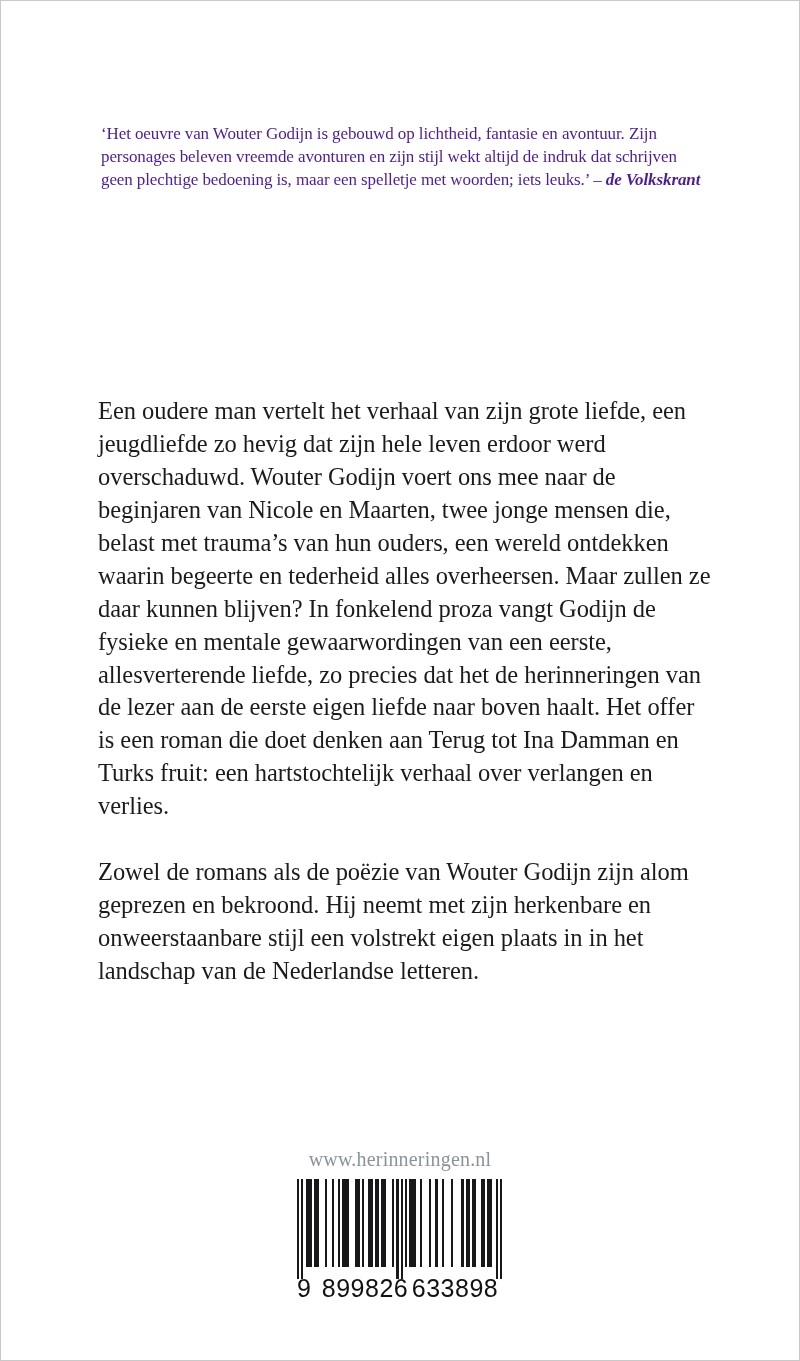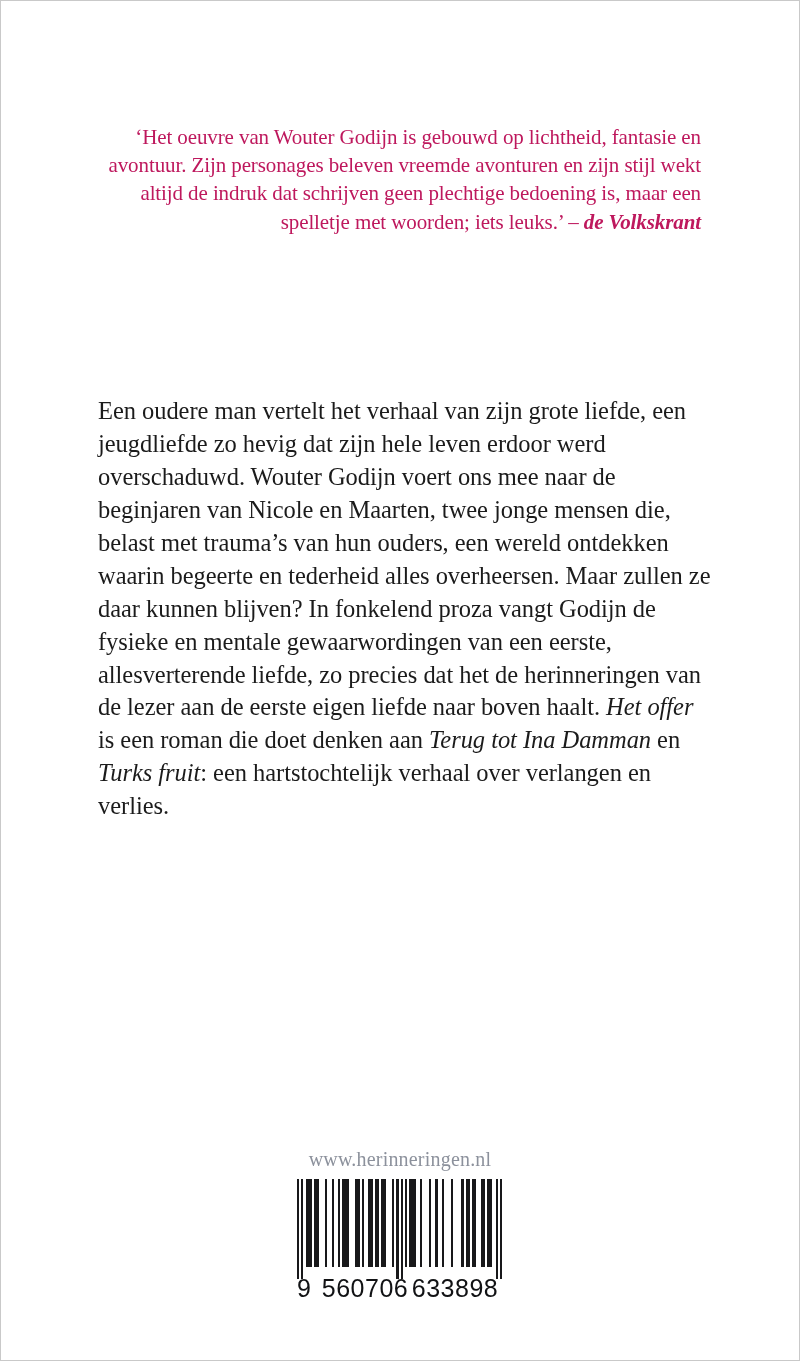--- a/index.html
+++ b/index.html
@@ -21,23 +21,23 @@
     font-family: "Liberation Serif", "DejaVu Serif", serif;
     -webkit-font-smoothing: antialiased;
   }
 
   
   .blurb {
     position: absolute;
     left: 100px;
     top: 122px;
     width: 600px;
-    text-align: right;
-    color: #be185d;
-    font-size: 21px;
+    text-align: left;
+    color: #4c1d95;
+    font-size: 17px;
     line-height: 1.345;
     letter-spacing: -0.1px;
   }
   .blurb .source {
     font-style: italic;
     font-weight: bold;
   }
 
   
   .body-copy {
@@ -50,21 +50,20 @@
     line-height: 1.345;
     letter-spacing: -0.05px;
   }
   .body-copy p {
     margin: 0;
   }
   .body-copy p + p {
     margin-top: 1.345em;
   }
   .body-copy .ital {
-    font-style: italic;
   }
 
   
   .footer {
     position: absolute;
     left: 0;
     right: 0;
     top: 1148px;
     display: flex;
     flex-direction: column;
@@ -137,20 +136,21 @@
 <body>
 
 <div class="page">
 
   <div class="blurb">
     <span>‘Het oeuvre van Wouter Godijn is gebouwd op lichtheid, fantasie en avontuur. Zijn personages beleven vreemde avonturen en zijn stijl wekt altijd de indruk dat schrijven geen plechtige bedoening is, maar een spelletje met woorden; iets leuks.’ – </span><span class="source">de Volkskrant</span>
   </div>
 
   <div class="body-copy">
     <p><span>Een oudere man vertelt het verhaal van zijn grote liefde, een jeugdliefde zo hevig dat zijn hele leven erdoor werd overschaduwd. Wouter Godijn voert ons mee naar de beginjaren van Nicole en Maarten, twee jonge mensen die, belast met trauma’s van hun ouders, een wereld ontdekken waarin begeerte en tederheid alles overheersen. Maar zullen ze daar kunnen blijven? In fonkelend proza vangt Godijn de fysieke en mentale gewaarwordingen van een eerste, allesverterende liefde, zo precies dat het de herinneringen van de lezer aan de eerste eigen liefde naar boven haalt. </span><span class="ital">Het offer</span><span> is een roman die doet denken aan </span><span class="ital">Terug tot Ina Damman</span><span> en </span><span class="ital">Turks fruit</span><span>: een hartstochtelijk verhaal over verlangen en verlies.</span></p>
+    <p>Zowel de romans als de poëzie van Wouter Godijn zijn alom geprezen en bekroond. Hij neemt met zijn herkenbare en onweerstaanbare stijl een volstrekt eigen plaats in in het landschap van de Nederlandse letteren.</p>
   </div>
 
   <div class="footer">
     <div class="site-url">www.herinneringen.nl</div>
 
     <div class="barcode">
       <div class="barcode-bars" id="barcode-bars">
           <span class="guard" style="width: 2.16842px; background: rgb(24, 24, 26);"></span>
           <span class="gap" style="width: 2.16842px;"></span>
           <span class="guard" style="width: 2.16842px; background: rgb(24, 24, 26);"></span>
@@ -206,19 +206,19 @@
           <span style="width: 4.33684px; background: rgb(24, 24, 26);"></span>
           <span class="gap" style="width: 2.16842px;"></span>
           <span style="width: 4.33684px; background: rgb(24, 24, 26);"></span>
           <span class="gap" style="width: 4.33684px;"></span>
           <span class="guard" style="width: 2.16842px; background: rgb(24, 24, 26);"></span>
           <span class="gap" style="width: 2.16842px;"></span>
           <span class="guard" style="width: 2.16842px; background: rgb(24, 24, 26);"></span>
         </div>
       <div class="barcode-digits">
         <span class="d-lead">9</span>
-        <span class="d-left">560706</span>
+        <span class="d-left">899826</span>
         <span class="d-right">633898</span>
       </div>
     </div>
   </div>
 
 </div>
 
 </body></html>

